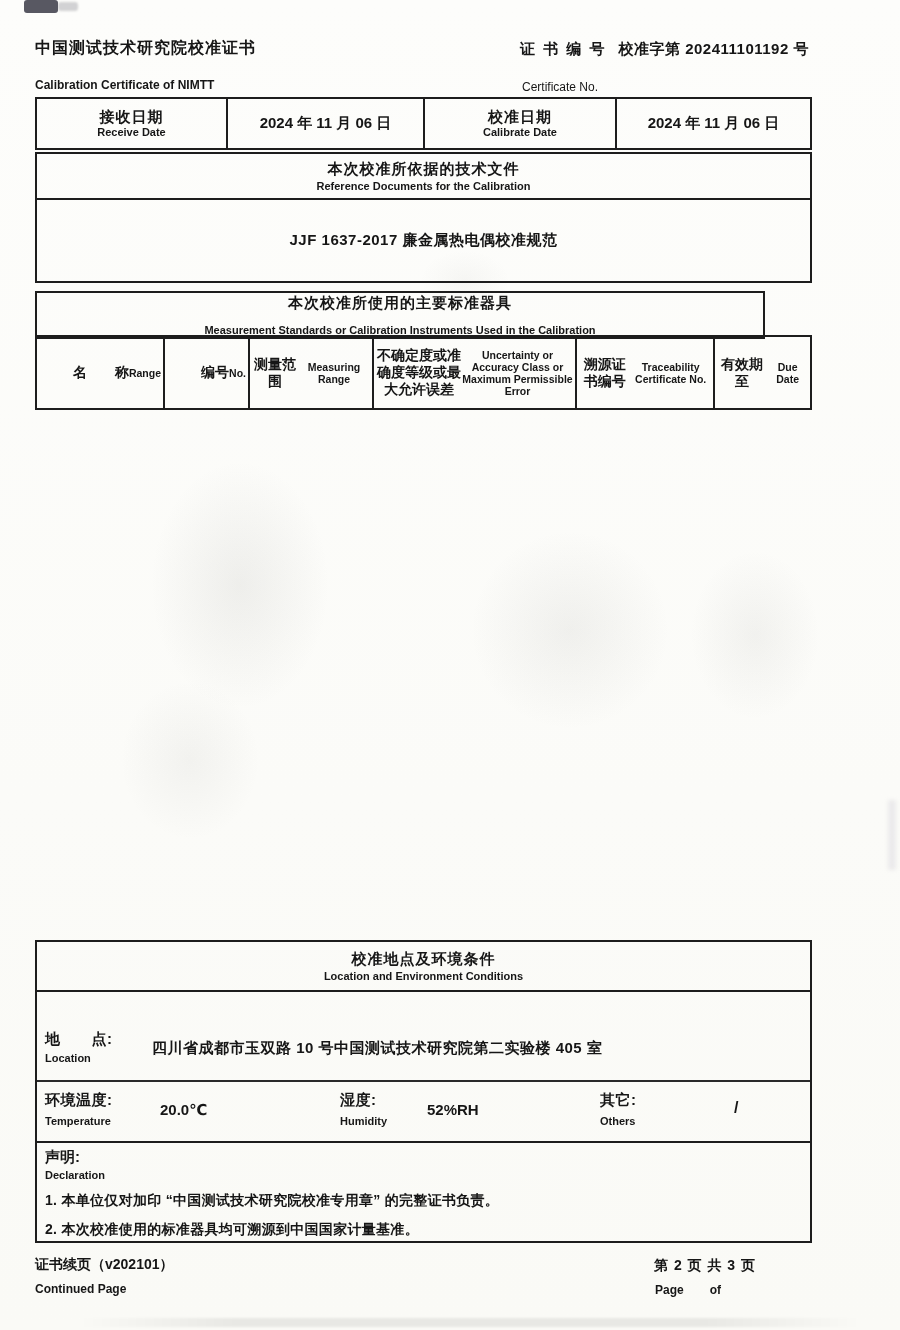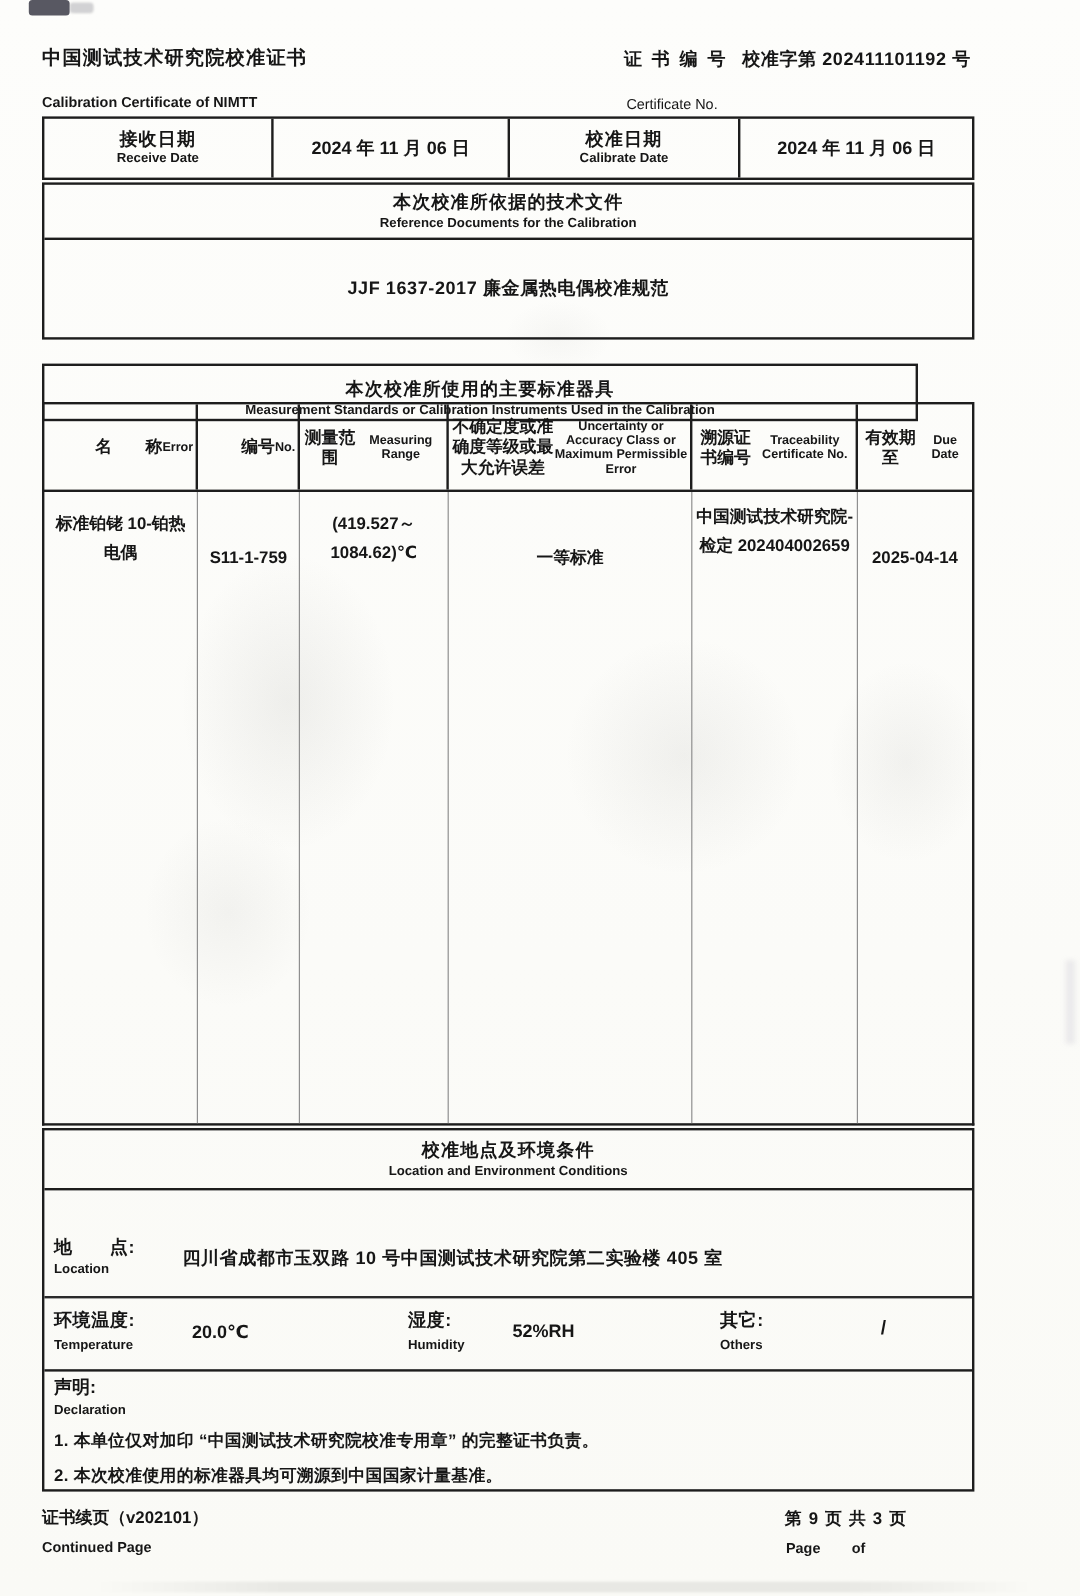--- a/index.html
+++ b/index.html
@@ -61,22 +61,22 @@
 
   
   .sec-title-cn { font-size:15px; font-weight:700; letter-spacing:1px; line-height:20px; }
   .sec-title-en { font-size:11px; font-weight:700; line-height:14px; }
 
   .ref-box { left:35px; top:152px; width:777px; height:131px; border:2px solid #1d1d1d; }
   .ref-head { height:46px; border-bottom:2px solid #1d1d1d; display:flex; flex-direction:column; align-items:center; justify-content:center; }
   .ref-body { height:81px; display:flex; align-items:center; justify-content:center; }
   .ref-doc { font-size:15px; font-weight:700; letter-spacing:0.5px; }
 
-  .std-head-box { left:35px; top:303px; width:730px; height:48px; border:2px solid #1d1d1d;
-    display:flex; flex-direction:column; align-items:center; justify-content:flex-end; }
+  .std-head-box { left:35px; top:291px; width:730px; height:48px; border:2px solid #1d1d1d;
+    display:flex; flex-direction:column; align-items:center; justify-content:space-between; }
 
   .std-thead { left:35px; top:335px; width:777px; height:75px;
     border:2px solid #1d1d1d; display:grid;
     grid-template-columns:128px 85px 124px 203px 138px auto; }
   .std-thead > div { border-right:2px solid #1d1d1d; display:flex; flex-direction:row; align-items:center; justify-content:flex-end; padding:1px 2px; text-align:center; }
   .std-thead > div:last-child { border-right:none; }
   .th-cn { font-size:14px; font-weight:700; line-height:17px; }
   .th-en { font-size:10.5px; font-weight:700; line-height:12px; margin-top:1px; }
 
   .std-tbody { left:35px; top:410px; width:777px; height:528px;
@@ -175,21 +175,21 @@
   </div>
 
   <div class="abs std-head-box">
     <div class="sec-title-cn">本次校准所使用的主要标准器具</div>
     <div class="sec-title-en">Measurement Standards or Calibration Instruments Used in the Calibration</div>
   </div>
 
   <div class="abs std-thead">
     <div>
       <span class="th-cn">名　　称</span>
-      <span class="th-en">Error</span>
+      <span class="th-en">Range</span>
     </div>
     <div>
       <span class="th-cn">编号</span>
       <span class="th-en">No.</span>
     </div>
     <div>
       <span class="th-cn">测量范围</span>
       <span class="th-en">Measuring Range</span>
     </div>
     <div>
@@ -199,28 +199,20 @@
     <div>
       <span class="th-cn">溯源证书编号</span>
       <span class="th-en">Traceability Certificate No.</span>
     </div>
     <div>
       <span class="th-cn">有效期至</span>
       <span class="th-en">Due Date</span>
     </div>
   </div>
 
-  <div class="abs std-tbody">
-    <div class="pt-sm">标准铂铑 10-铂热电偶</div>
-    <div class="pt-lg">S11-1-759</div>
-    <div class="pt-sm">(419.527～1084.62)℃</div>
-    <div class="pt-lg">一等标准</div>
-    <div class="pt-xs cell-trace">中国测试技术研究院-检定 202404002659</div>
-    <div class="pt-lg">2025-04-14</div>
-  </div>
 
   <div class="abs loc-box">
     <div class="loc-title">
       <div class="sec-title-cn">校准地点及环境条件</div>
       <div class="sec-title-en">Location and Environment Conditions</div>
     </div>
     <div class="loc-row">
       <span class="lbl-pair-cn loc-lbl-cn">地　　点:</span>
       <span class="lbl-pair-en loc-lbl-en">Location</span>
       <span class="loc-val">四川省成都市玉双路 10 号中国测试技术研究院第二实验楼 405 室</span>
@@ -242,19 +234,19 @@
       <div class="decl-items">
         <div>1. 本单位仅对加印 “中国测试技术研究院校准专用章” 的完整证书负责。</div>
         <div>2. 本次校准使用的标准器具均可溯源到中国国家计量基准。</div>
       </div>
     </div>
   </div>
 
   <div class="abs footer">
     <div class="ft-left-cn">证书续页（v202101）</div>
     <div class="ft-left-en">Continued Page</div>
-    <div class="ft-right-cn">第 9 页 共 3 页</div>
+    <div class="ft-right-cn">第 2 页 共 3 页</div>
     <div class="ft-right-en">
       <span>Page</span><span class="ft-of">of</span>
     </div>
   </div>
 
 </div>
 
 </body></html>

